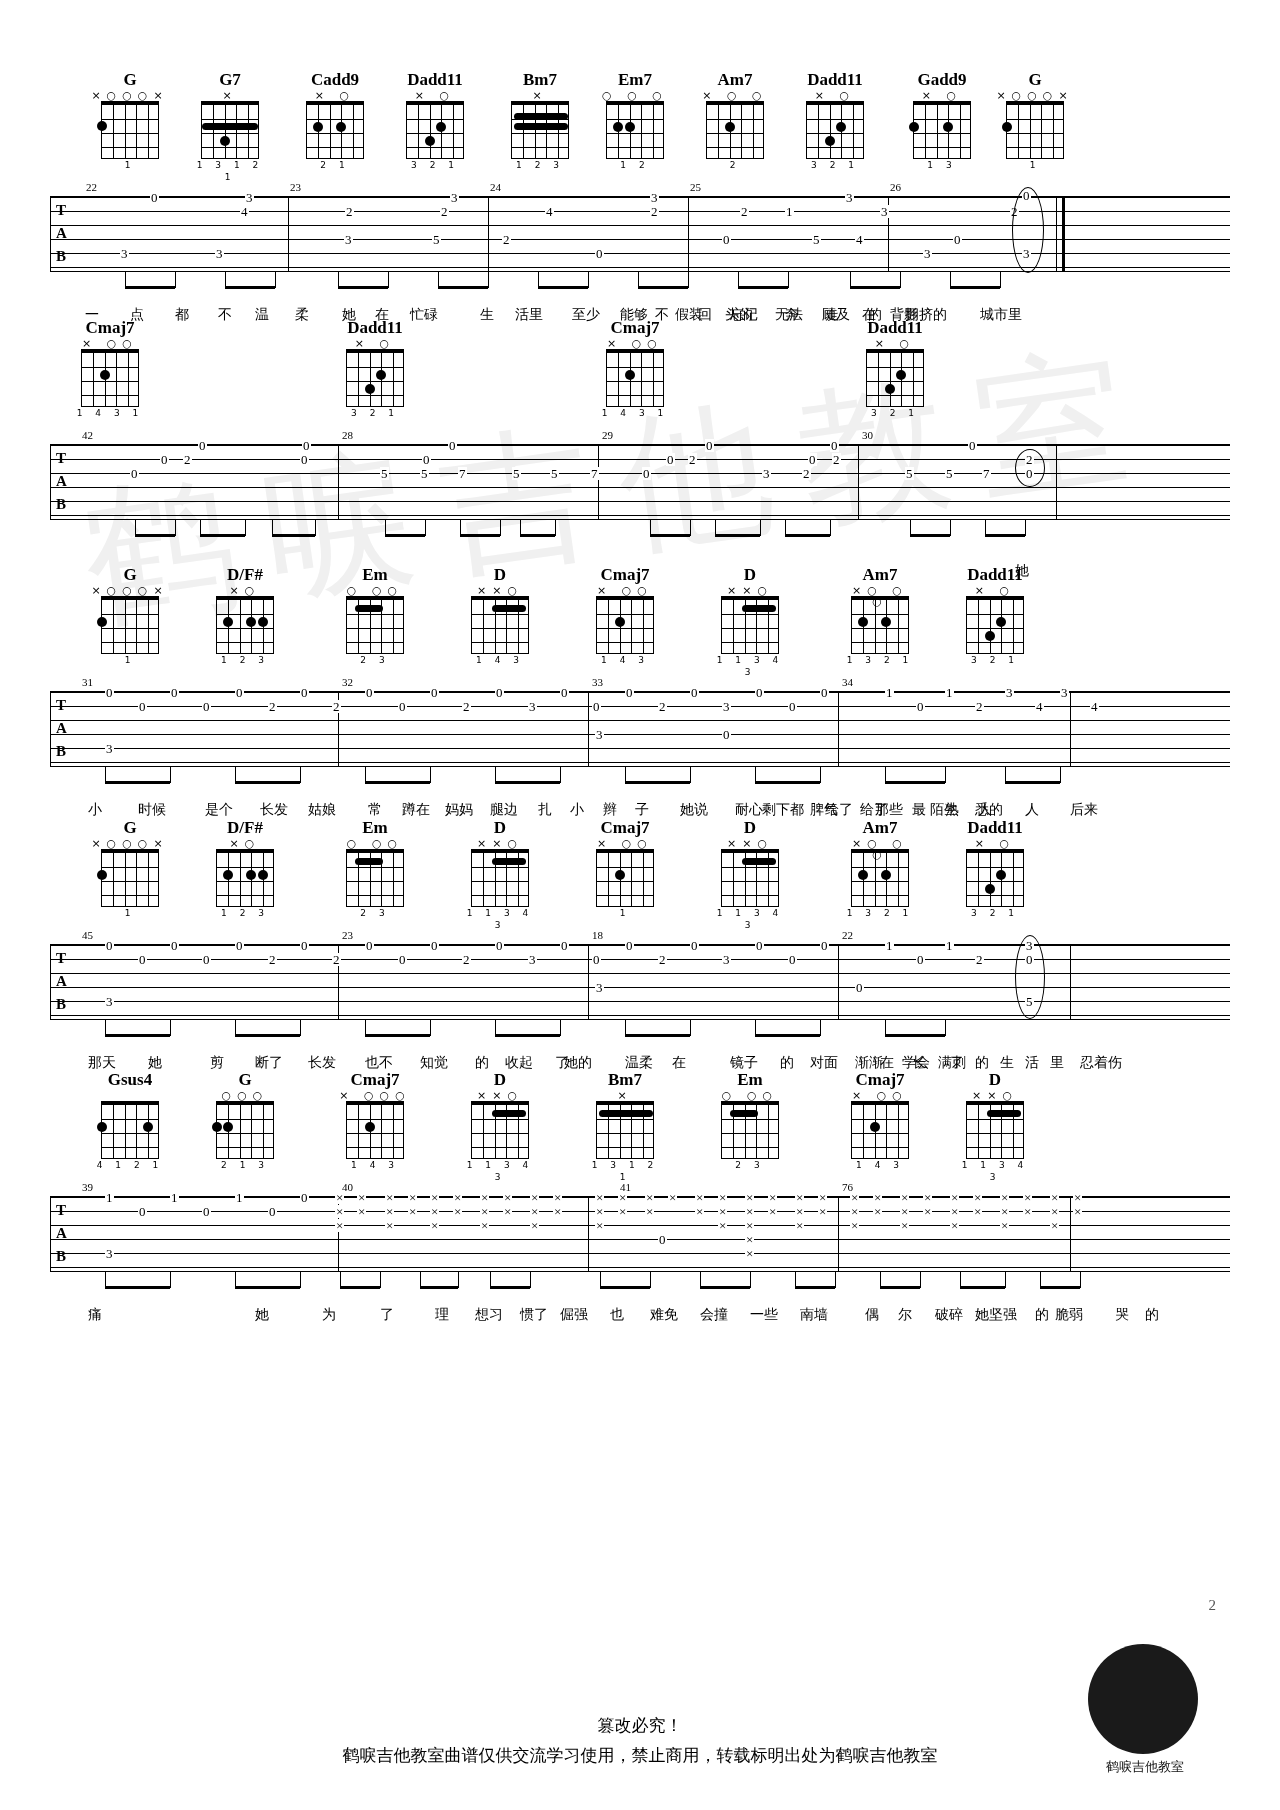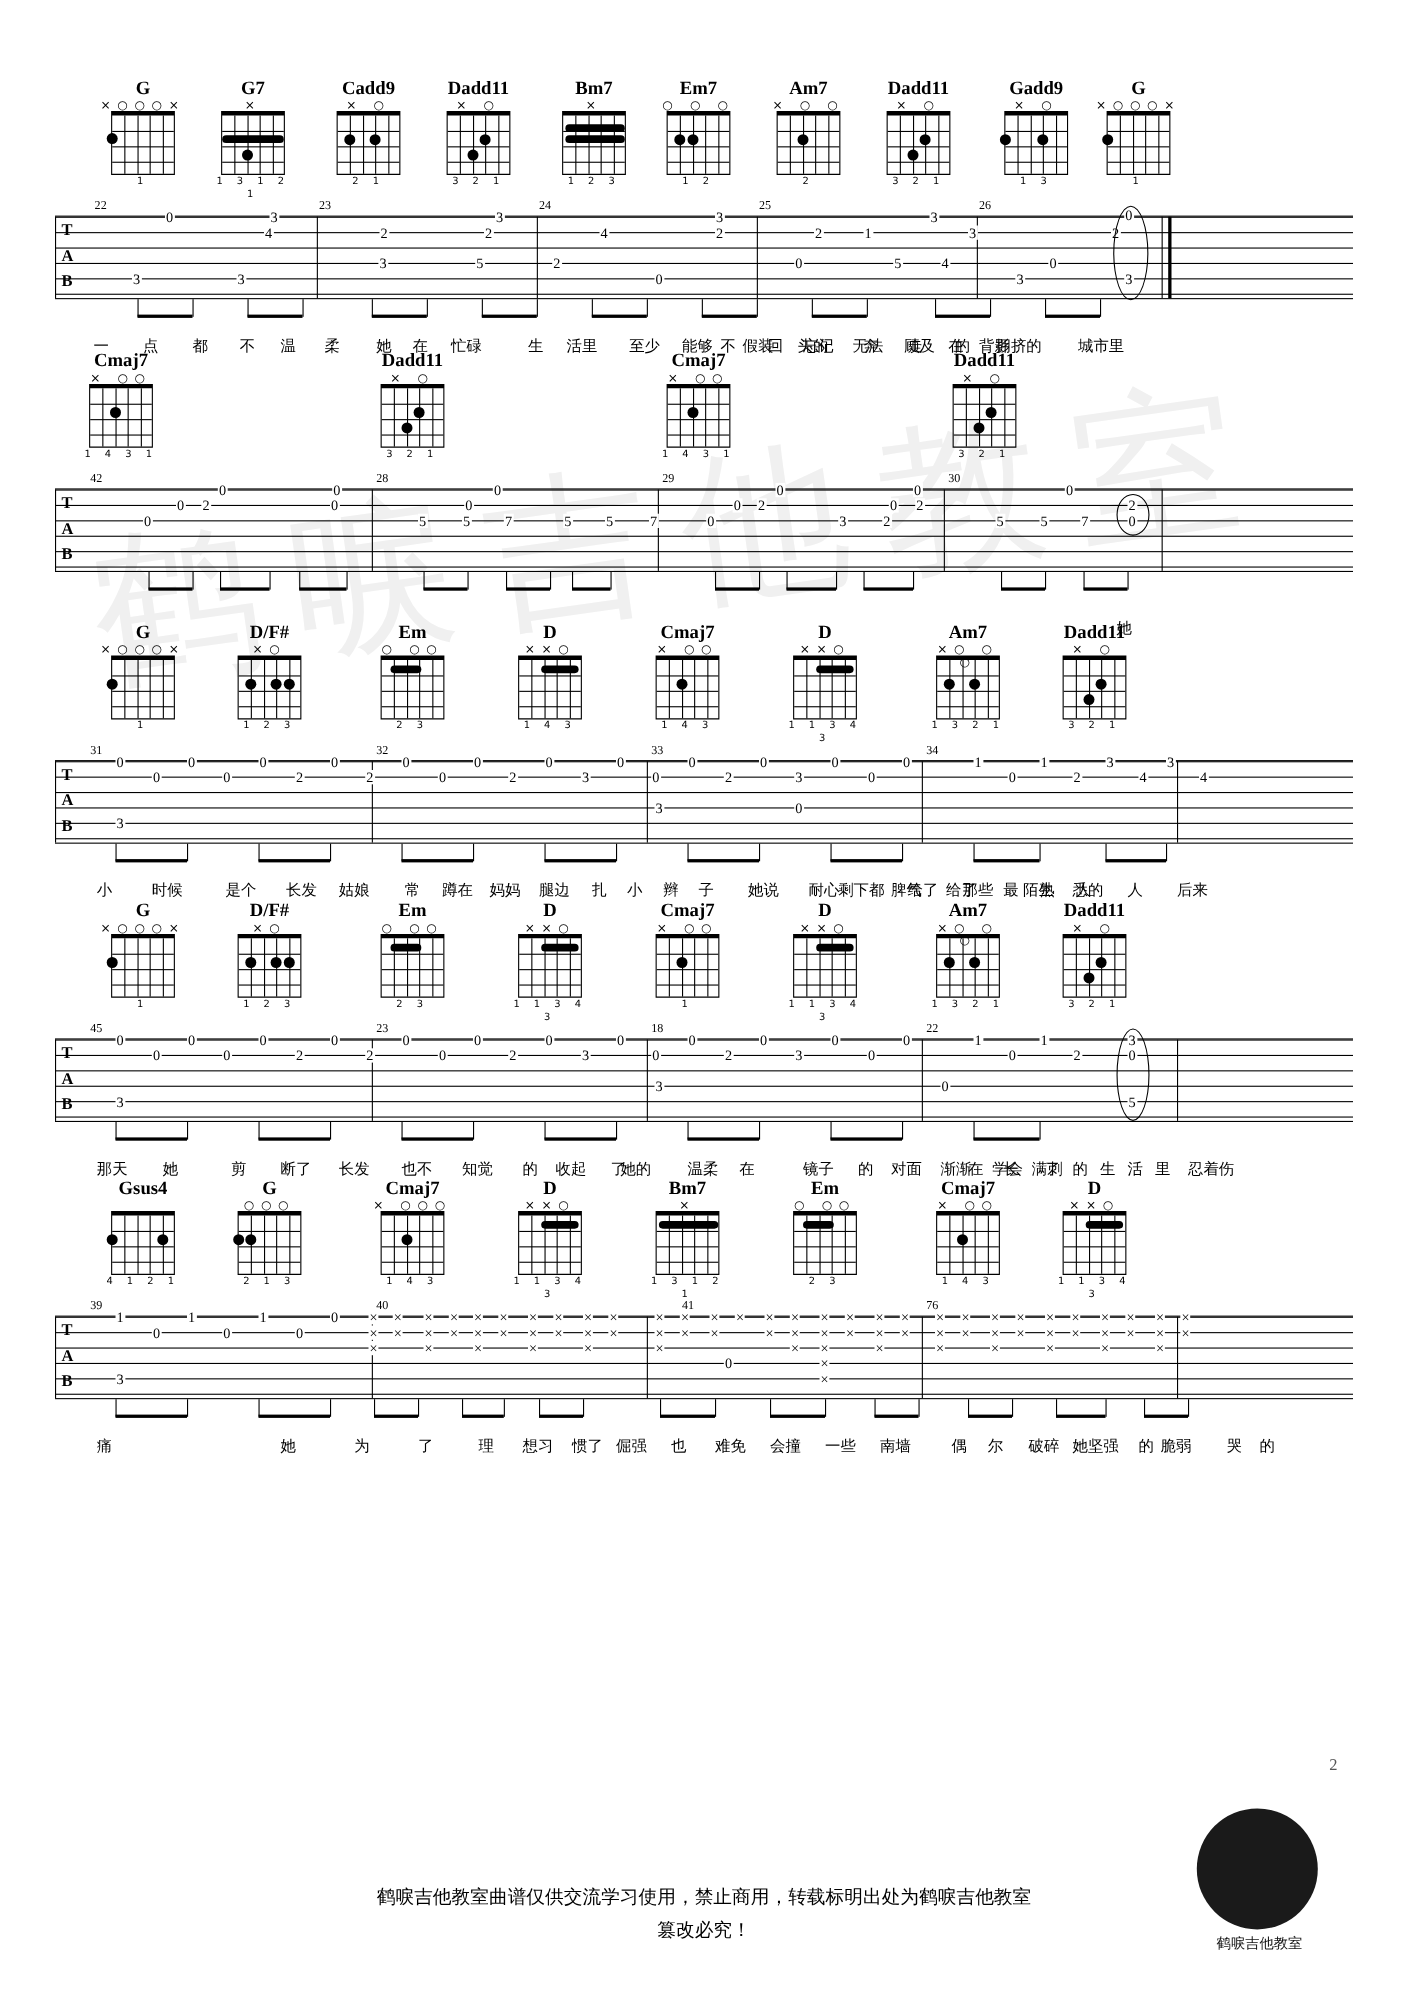--- a/index.html
+++ b/index.html
@@ -1260,22 +1260,22 @@
       <div class="lyr" style="left:985px">的</div>
       <div class="lyr" style="left:1005px">脆弱</div>
       <div class="lyr" style="left:1065px">哭</div>
       <div class="lyr" style="left:1095px">的</div>
     </div>
   </div>
 
   <div class="pagenum">2</div>
 
   <div class="footer">
+    <div>篡改必究！</div>
     <div>鹤唳吉他教室曲谱仅供交流学习使用，禁止商用，转载标明出处为鹤唳吉他教室</div>
-    <div>篡改必究！</div>
   </div>
 
   <div class="badge">
     <div class="circ"></div>
     <div class="txt">鹤唳吉他教室</div>
   </div>
 
 </div>
 
 </body></html>

